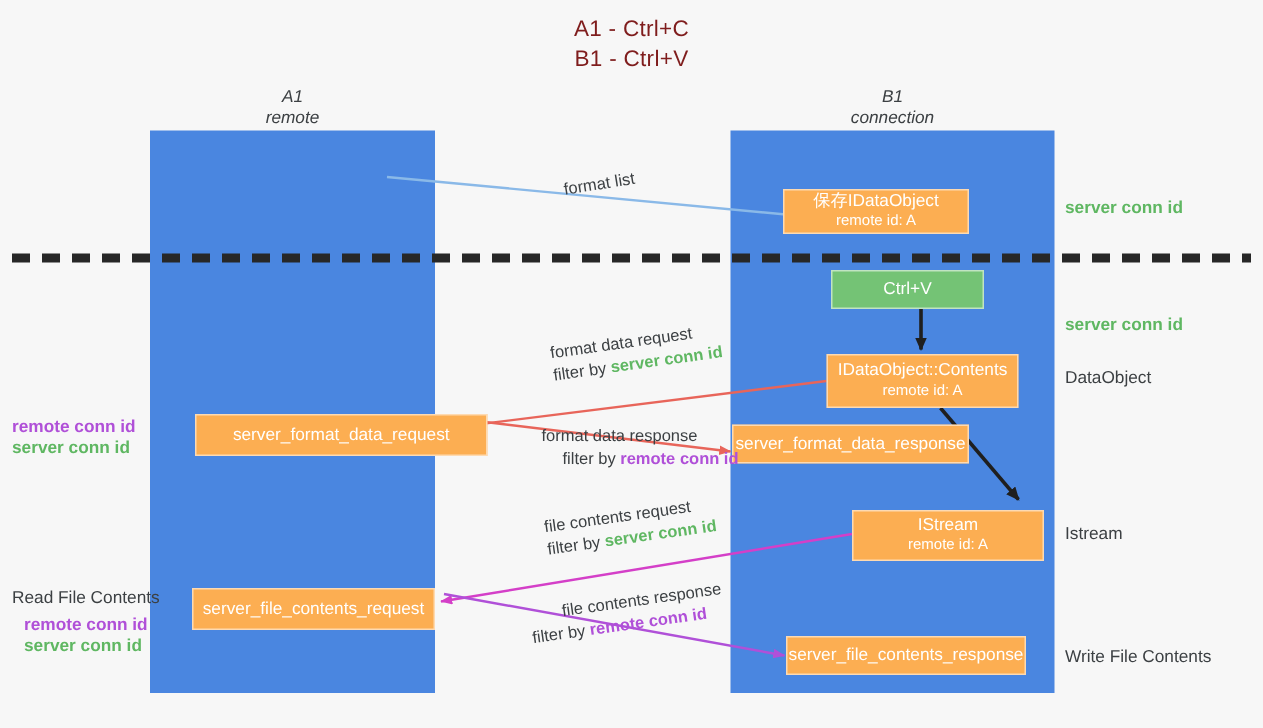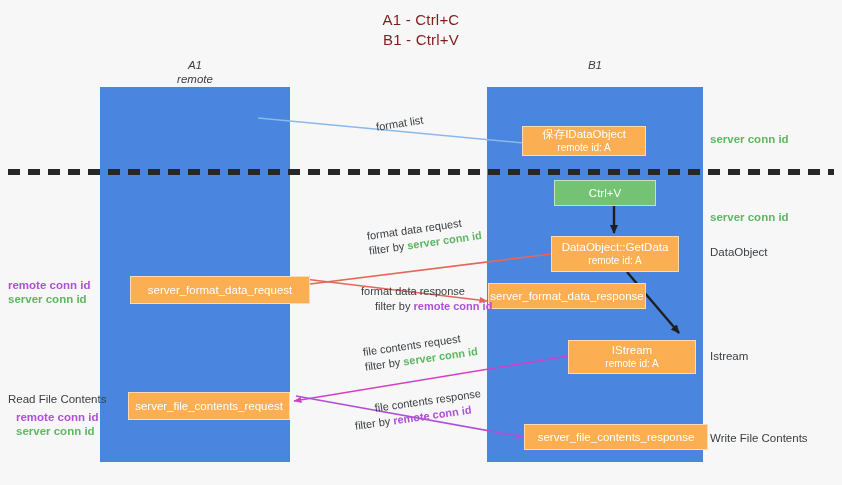--- a/index.html
+++ b/index.html
@@ -108,20 +108,21 @@
     <div>A1 - Ctrl+C</div>
     <div>B1 - Ctrl+V</div>
   </div>
 
   <div class="lane-header" style="left:100px; top:58px; width:190px;">
     <div>A1</div>
     <div>remote</div>
   </div>
   <div class="lane-header" style="left:487px; top:58px; width:216px;">
     <div>B1</div>
+    <div>connection</div>
   </div>
 
   <div class="lane" style="left:100px; top:87px; width:190px; height:375px;"></div>
   <div class="lane" style="left:487px; top:87px; width:216px; height:375px;"></div>
 
   <svg id="wires" viewBox="0 0 842 485">
     <defs>
       <marker id="ar-blue" markerWidth="9" markerHeight="9" refX="7.5" refY="3.2" orient="auto" markerUnits="userSpaceOnUse">
         <path d="M0,0 L8,3.2 L0,6.4 z" fill="#8ab9e8"></path>
       </marker>
@@ -150,52 +151,52 @@
     <line x1="551" y1="254" x2="294" y2="286" stroke="#e8655a" stroke-width="1.6" marker-end="url(#ar-red)"></line>
 
     <line x1="296" y1="278" x2="487" y2="301" stroke="#e8655a" stroke-width="1.6" marker-end="url(#ar-red)"></line>
 
     <line x1="568" y1="356" x2="294" y2="401" stroke="#d43fc8" stroke-width="1.6" marker-end="url(#ar-magenta)"></line>
 
     <line x1="296" y1="396" x2="523" y2="437" stroke="#b050d8" stroke-width="1.6" marker-end="url(#ar-purple)"></line>
   </svg>
 
 
-  <div class="node orange" style="left:130px; top:276px; width:180px; height:28px;">
+  <div class="node orange" style="left:130px; top:276px; width:195px; height:28px;">
     <div>server_format_data_request</div>
   </div>
 
   <div class="node orange" style="left:128px; top:392px; width:162px; height:28px;">
     <div>server_file_contents_request</div>
   </div>
 
   <div class="node orange" style="left:522px; top:126px; width:124px; height:30px;">
     <div>保存IDataObject</div>
     <div class="l2">remote id: A</div>
   </div>
 
   <div class="node green" style="left:554px; top:180px; width:102px; height:26px;">
     <div>Ctrl+V</div>
   </div>
 
   <div class="node orange" style="left:551px; top:236px; width:128px; height:36px;">
-    <div>DataObject::GetData</div>
+    <div>IDataObject::Contents</div>
     <div class="l2">remote id: A</div>
   </div>
 
   <div class="node orange" style="left:488px; top:283px; width:158px; height:26px;">
     <div>server_format_data_response</div>
   </div>
 
   <div class="node orange" style="left:568px; top:340px; width:128px; height:34px;">
     <div>IStream</div>
     <div class="l2">remote id: A</div>
   </div>
 
-  <div class="node orange" style="left:524px; top:424px; width:184px; height:26px;">
+  <div class="node orange" style="left:524px; top:424px; width:160px; height:26px;">
     <div>server_file_contents_response</div>
   </div>
 
   <div class="ann green-txt" style="left:710px; top:132px;">server conn id</div>
   <div class="ann green-txt" style="left:710px; top:210px;">server conn id</div>
   <div class="ann plain" style="left:710px; top:245px;">DataObject</div>
   <div class="ann plain" style="left:710px; top:349px;">Istream</div>
   <div class="ann plain" style="left:710px; top:431px;">Write File Contents</div>
 
   <div class="ann purple-txt" style="left:8px; top:278px;">remote conn id</div>

